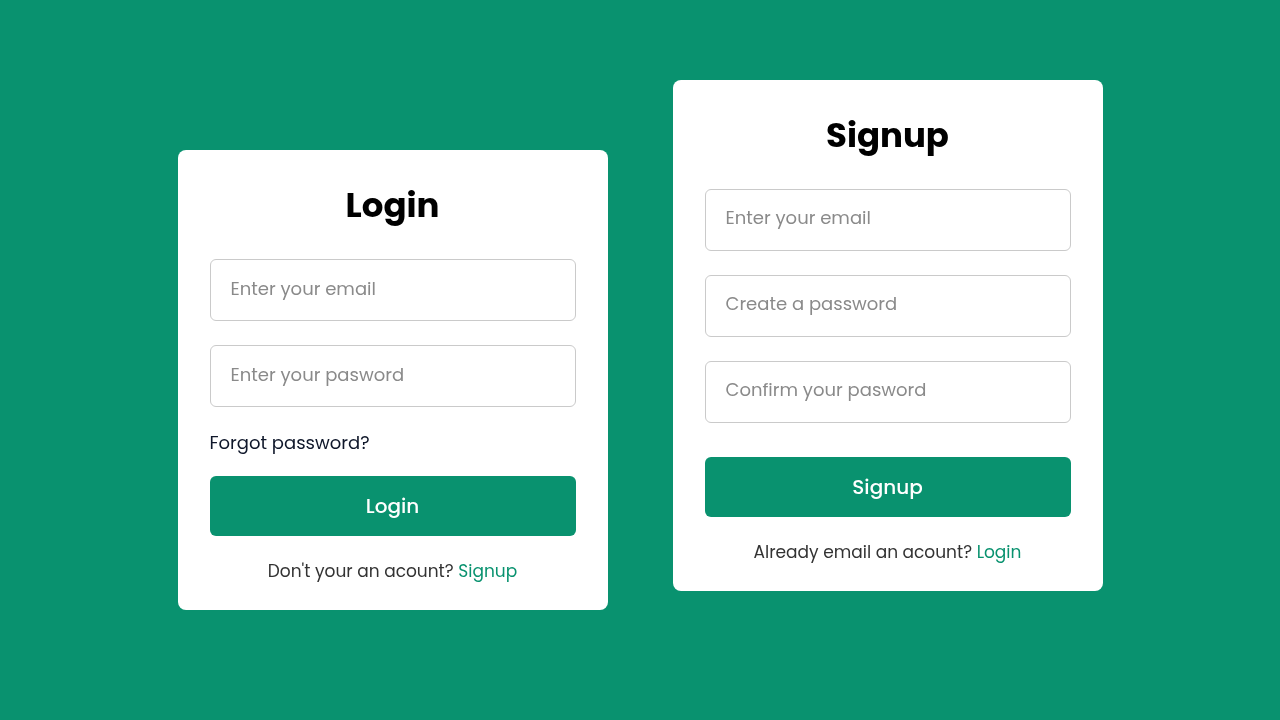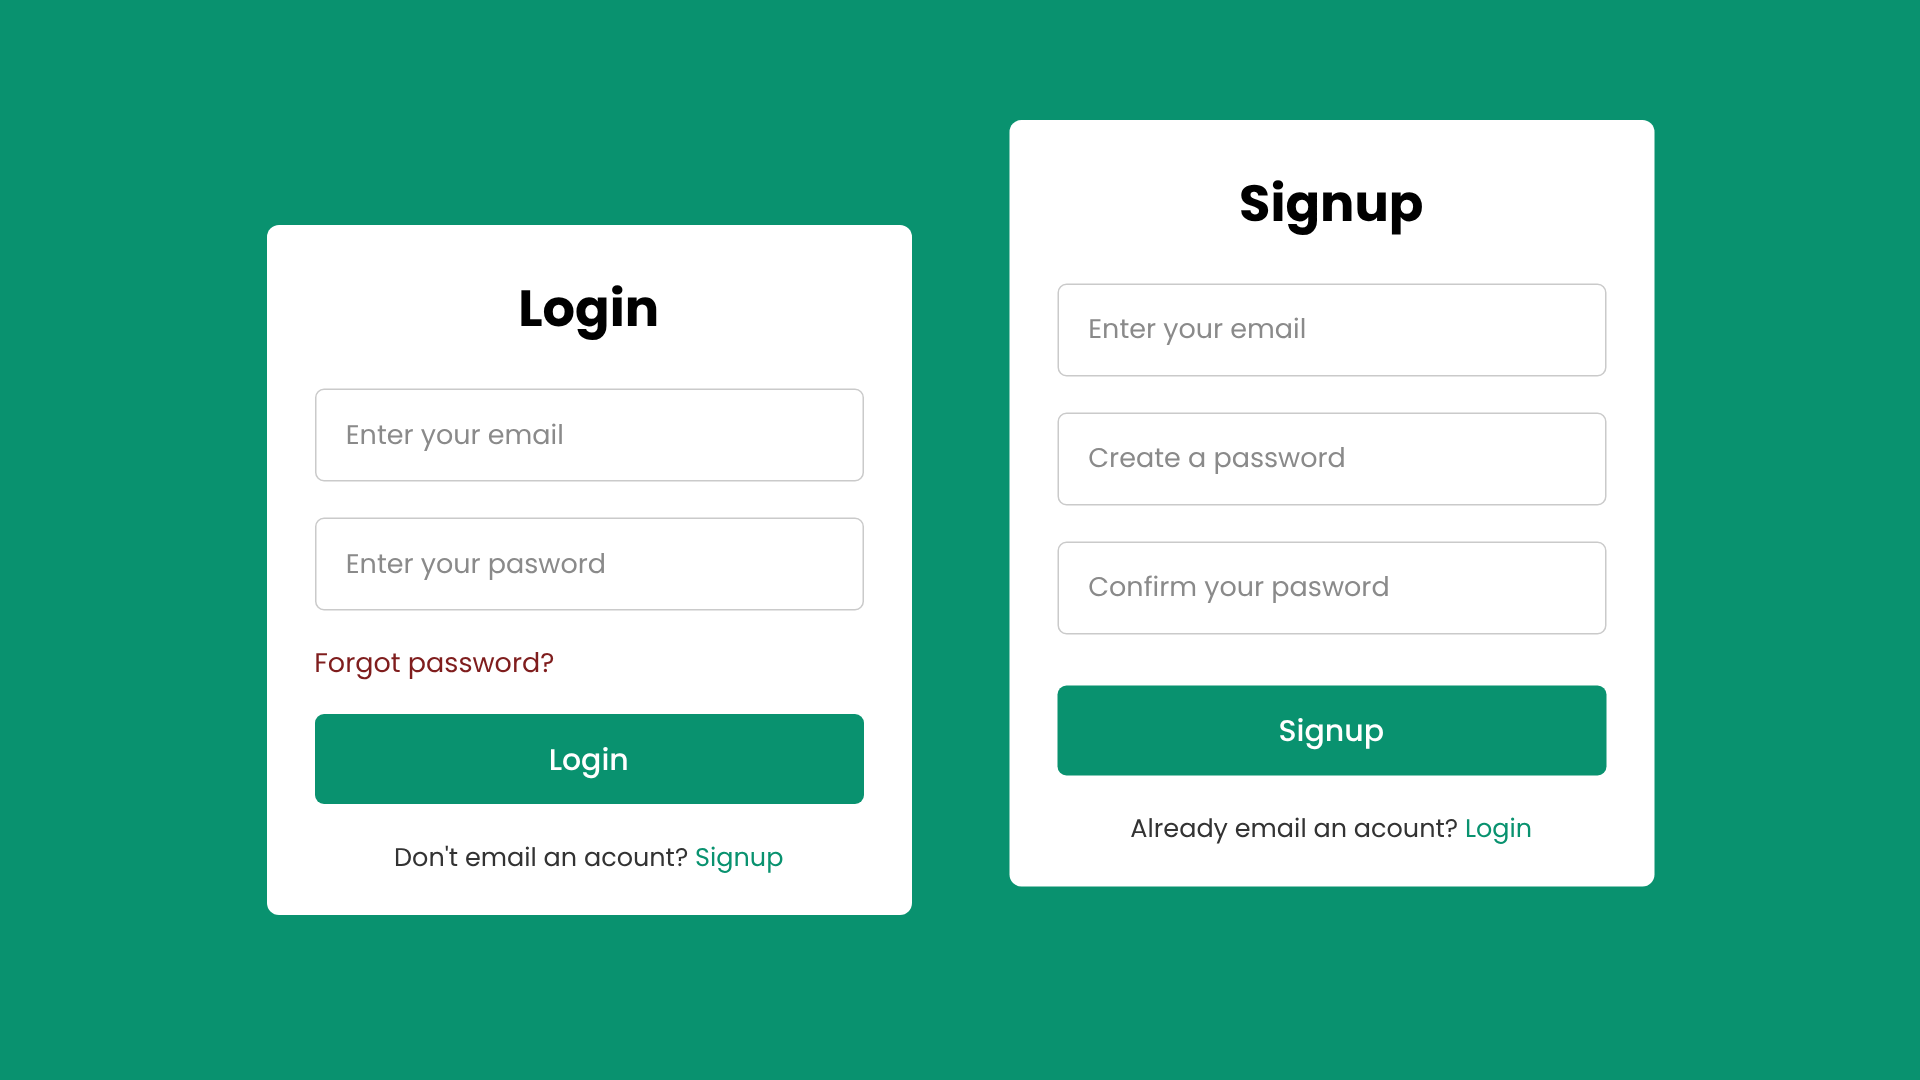--- a/index.html
+++ b/index.html
@@ -35,31 +35,31 @@
       font-weight: 700;
       color: #000000;
       margin-bottom: 28px;
     }
     .input-field {
       width: 100%;
       height: 62px;
       border: 1px solid #cacaca;
       border-radius: 6px;
       padding: 0 20px;
-      font-size: 18px;
+      font-size: 14px;
       color: #0369a1;
       margin-bottom: 24px;
       outline: none;
     }
     .input-field::placeholder {
       color: #8a8a8a;
       font-size: 18px;
     }
     .forgot-link {
-      color: #7f1d1d;
+      color: #0f172a;
       font-size: 18px;
       text-decoration: none;
       display: block;
       margin-top: -2px;
       margin-bottom: 20px;
     }
     .submit-btn {
       width: 100%;
       height: 60px;
       background: #09926f;
@@ -87,21 +87,21 @@
 </head>
 <body>
 
 <div class="card login-card">
   <h1 class="card-title">Login</h1>
   <input type="text" class="input-field" placeholder="Enter your email" style="">
   <input type="password" class="input-field" placeholder="Enter your pasword" style="">
   <a href="#" class="forgot-link">Forgot password?</a>
   <button class="submit-btn">Login</button>
   <p class="footer-text">
-    <span>Don't email an acount? </span><a href="#" class="footer-link">Signup</a>
+    <span>Don't your an acount? </span><a href="#" class="footer-link">Signup</a>
   </p>
 </div>
 
 <div class="card signup-card">
   <h1 class="card-title">Signup</h1>
   <input type="text" class="input-field" placeholder="Enter your email" style="">
   <input type="password" class="input-field" placeholder="Create a password" style="">
   <input type="password" class="input-field" placeholder="Confirm your pasword" style="">
   <div class="signup-spacer"></div>
   <button class="submit-btn">Signup</button>

